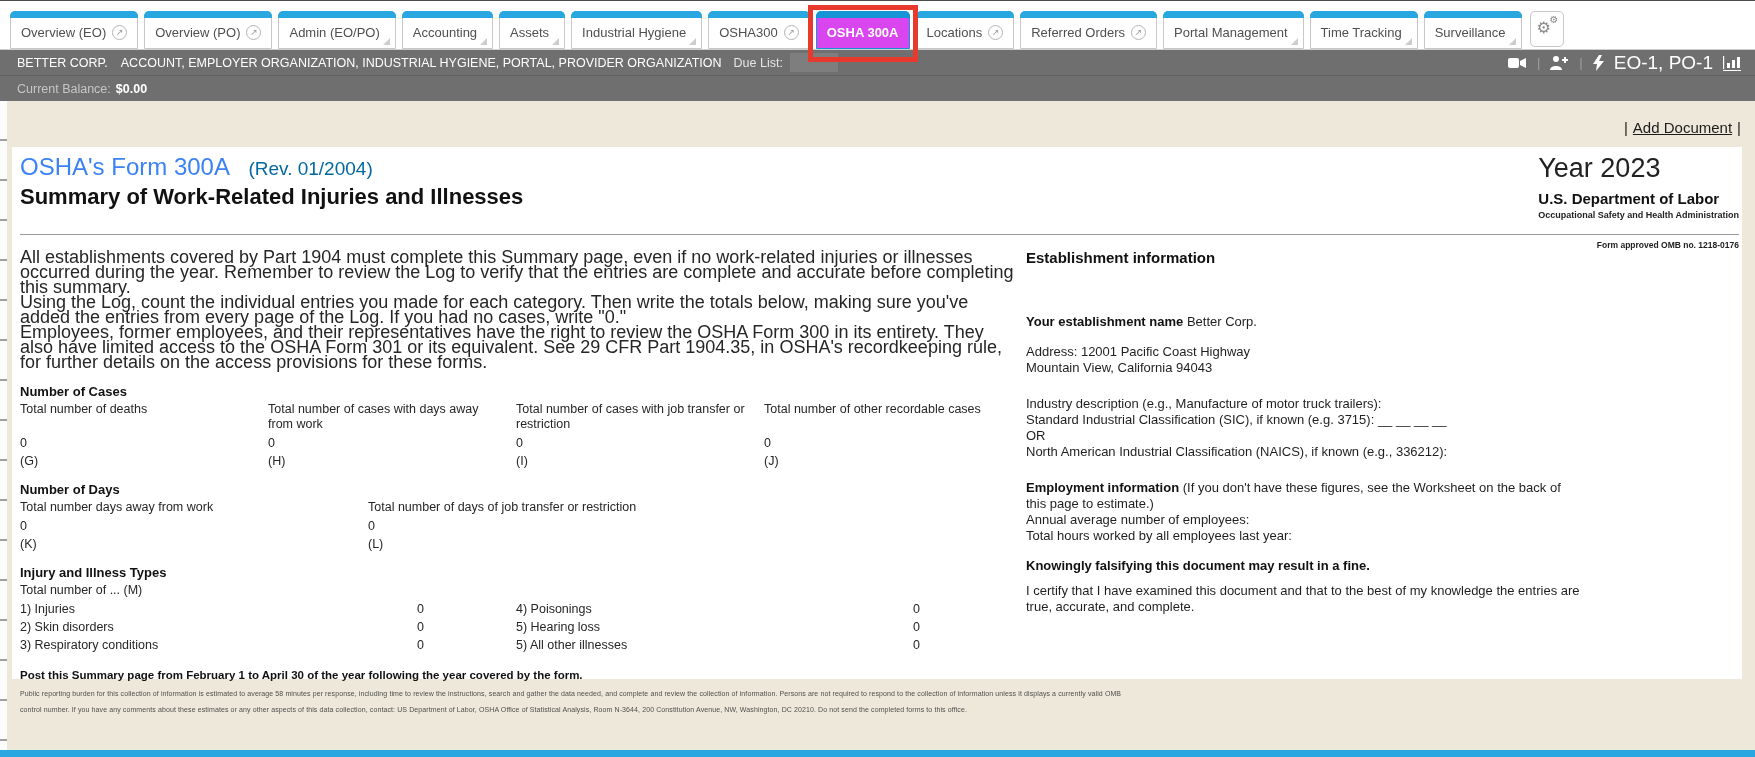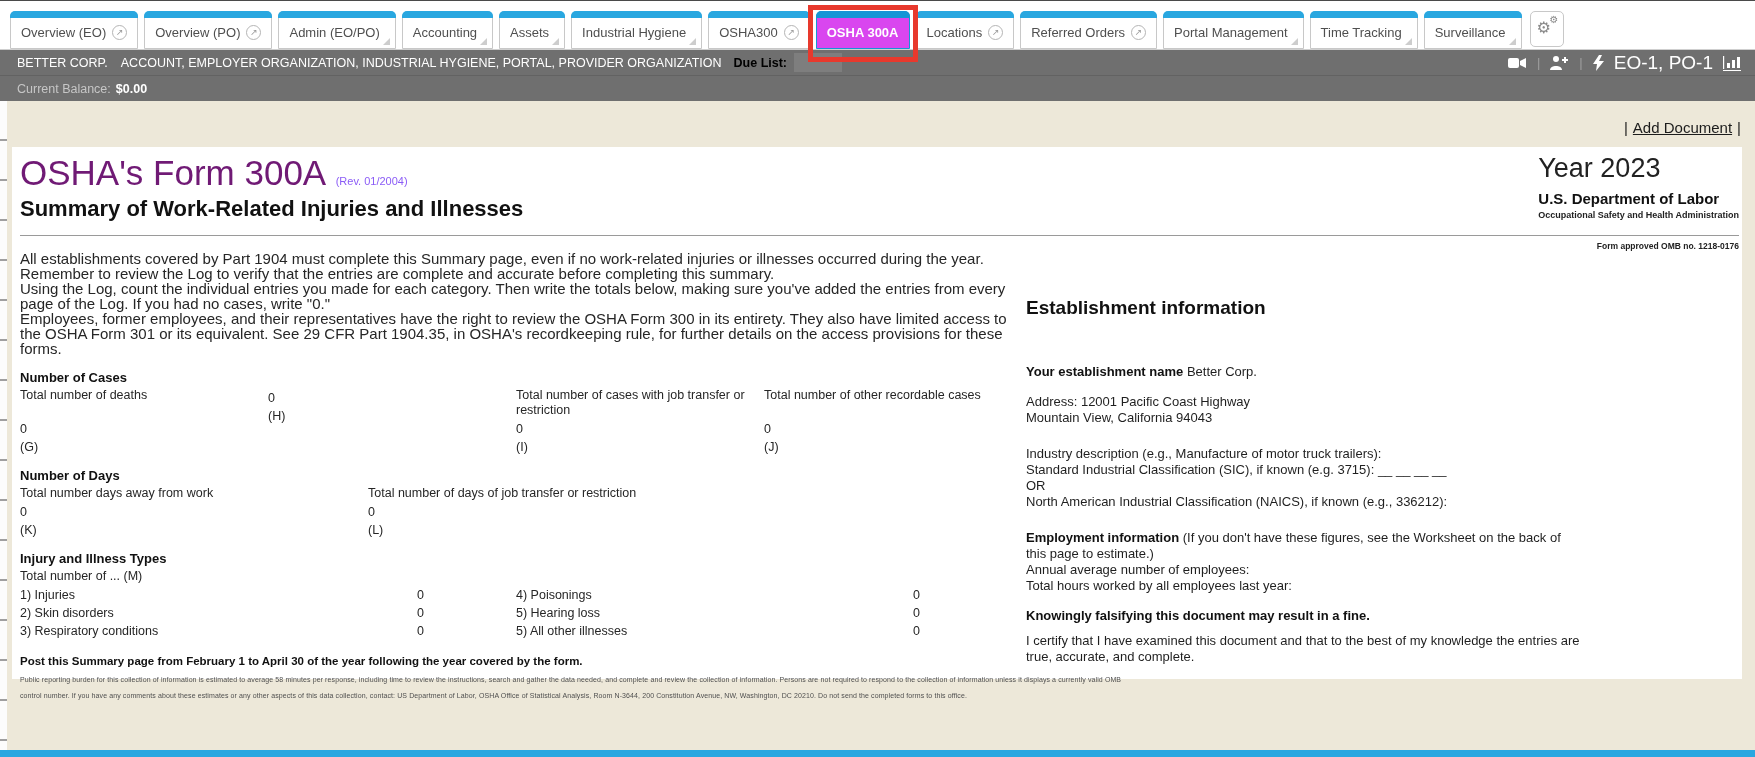--- a/index.html
+++ b/index.html
@@ -23,21 +23,21 @@
   .gear-btn{position:relative;height:34px;width:32px;border:1px solid #c8c8c8;border-radius:5px;background:#fff;
             margin:0 0 2px 2px;flex:none;cursor:pointer;}
   .gear-glyph{position:absolute;left:6px;top:8px;font-size:16px;color:#8a8a8a;font-family:"DejaVu Sans",sans-serif;line-height:1;}
   .gear-glyph.small{left:19px;top:3px;font-size:10px;}
   .red-box{position:absolute;left:-9px;right:-9px;top:-7px;bottom:-14px;border:5px solid #E8392D;z-index:30;pointer-events:none;}
 
   
   .toolbar{position:absolute;top:49px;left:0;right:0;height:25px;background:#6F6F6F;color:#fff;display:flex;align-items:center;
            font-size:12.5px;padding:0 12px 0 17px;box-sizing:border-box;z-index:5;white-space:nowrap;}
   .modules{margin-left:13px;}
-  .due-label{margin-left:12px;color:#000000;font-weight:bold;}
+  .due-label{margin-left:12px;color:#e5e5e5;}
   .due-box{width:48px;height:19px;background:#7e7e7e;margin-left:7px;}
   .toolbar-right{margin-left:auto;display:flex;align-items:center;gap:10px;}
   .tb-icon{display:flex;align-items:center;cursor:pointer;}
   .tb-icon svg{fill:#fff;}
   .sep{color:#9f9f9f;font-size:13px;}
   .org-badges{font-size:19px;color:#fff;}
   .balance-bar{position:absolute;top:74px;left:0;right:0;height:26px;background:#6F6F6F;border-top:1px solid #626262;
                color:#c6c6c6;font-size:12.5px;display:flex;align-items:center;padding-left:17px;box-sizing:border-box;z-index:5;}
   .balance-value{color:#fff;font-weight:bold;margin-left:5px;}
 
@@ -45,51 +45,51 @@
   .ruler{position:absolute;left:0;top:100px;bottom:0;width:7px;z-index:4;
          background:repeating-linear-gradient(to bottom,#fcfcfc 0px,#fcfcfc 38px,#9f9f9f 38px,#9f9f9f 40px);}
   .bottom-strip{position:absolute;left:0;right:0;bottom:0;height:7px;background:#29A7E0;z-index:6;}
   .add-doc-row{position:absolute;top:118px;right:14px;font-size:15px;color:#1c1c1c;z-index:3;display:flex;gap:5px;}
   .add-doc-link{text-decoration:underline;cursor:pointer;}
 
   
   .panel{position:absolute;left:12px;right:13px;top:146px;bottom:78px;background:#fff;padding:6px 0 0 8px;
          box-sizing:border-box;z-index:2;}
   .form-header{display:flex;justify-content:space-between;padding-right:3px;}
-  .title{font-size:35px;color:#701a75;}
-  .rev{font-size:11px;color:#8b5cf6;margin-left:5px;}
+  .title{font-size:24px;color:#3b82f6;}
+  .rev{font-size:19px;color:#0369a1;margin-left:14px;}
   .subtitle{font-size:22px;font-weight:bold;margin-top:3px;color:#111;}
   .fh-right{text-align:left;line-height:1.15;}
   .year{font-size:27px;color:#222;}
   .dept{font-size:15px;font-weight:bold;margin-top:6px;color:#111;}
   .admin{font-size:9px;font-weight:bold;margin-top:3px;color:#222;}
   .rule{border:0;border-top:1px solid #9a9a9a;margin:13px 3px 0 0;}
   .omb{text-align:right;font-weight:bold;font-size:8.5px;margin:5px 3px 0 0;color:#222;}
 
   .columns{display:flex;margin-top:0;}
   .left-col{width:994px;flex:none;}
   .right-col{width:556px;flex:none;margin-left:12px;font-size:13px;line-height:16px;color:#1f1f1f;}
 
-  .intro{font-size:15px;line-height:15px;color:#262626;}
+  .intro{font-size:18px;line-height:15px;color:#262626;}
   .sec-h{font-size:13px;font-weight:bold;margin-top:14px;color:#111;}
   .cases-grid{display:flex;margin-top:3px;font-size:12.5px;color:#262626;}
   .case-col{width:248px;padding-right:10px;box-sizing:border-box;}
   .case-col:last-child{width:236px;}
   .case-label{min-height:31px;line-height:15px;}
   .day-col .case-label{min-height:16px;}
   .case-value{margin-top:3px;}
   .case-code{margin-top:4px;}
   .day-col{width:348px;padding-right:10px;box-sizing:border-box;}
   .day-col:last-child{width:420px;}
   .injury-note{font-size:12.5px;margin-top:3px;color:#262626;}
   .injury-grid{display:grid;grid-template-columns:397px 99px 397px 1fr;font-size:12.5px;line-height:18px;margin-top:3px;color:#262626;}
   .post-line{font-size:11.5px;font-weight:bold;margin-top:15px;color:#111;}
   .fine{font-size:7px;color:#4f4f4f;margin-top:9px;white-space:nowrap;letter-spacing:0.1px;}
 
-  .rc-h{font-size:19px;font-weight:bold;margin-top:49px;color:#111;}
+  .rc-h{font-size:15px;font-weight:bold;color:#111;}
   .rc-name{margin-top:48px;}
   .rc-address{margin-top:14px;}
   .rc-industry{margin-top:20px;}
   .rc-employment{margin-top:20px;}
   .rc-sign{margin-top:14px;font-weight:bold;color:#111;}
   .rc-certify{margin-top:9px;}
   .b{font-weight:bold;color:#111;}
 </style>
 </head>
 <body>
@@ -275,20 +275,21 @@
           </div>
 
         <div class="sec-h">Number of Cases</div>
         <div class="cases-grid">
             <div class="case-col">
               <div class="case-label">Total number of deaths</div>
               <div class="case-value">0</div>
               <div class="case-code">(G)</div>
             </div>
             <div class="case-col">
+              <div class="case-label">Total number of cases with days away from work</div>
               <div class="case-value">0</div>
               <div class="case-code">(H)</div>
             </div>
             <div class="case-col">
               <div class="case-label">Total number of cases with job transfer or restriction</div>
               <div class="case-value">0</div>
               <div class="case-code">(I)</div>
             </div>
             <div class="case-col">
               <div class="case-label">Total number of other recordable cases</div>

